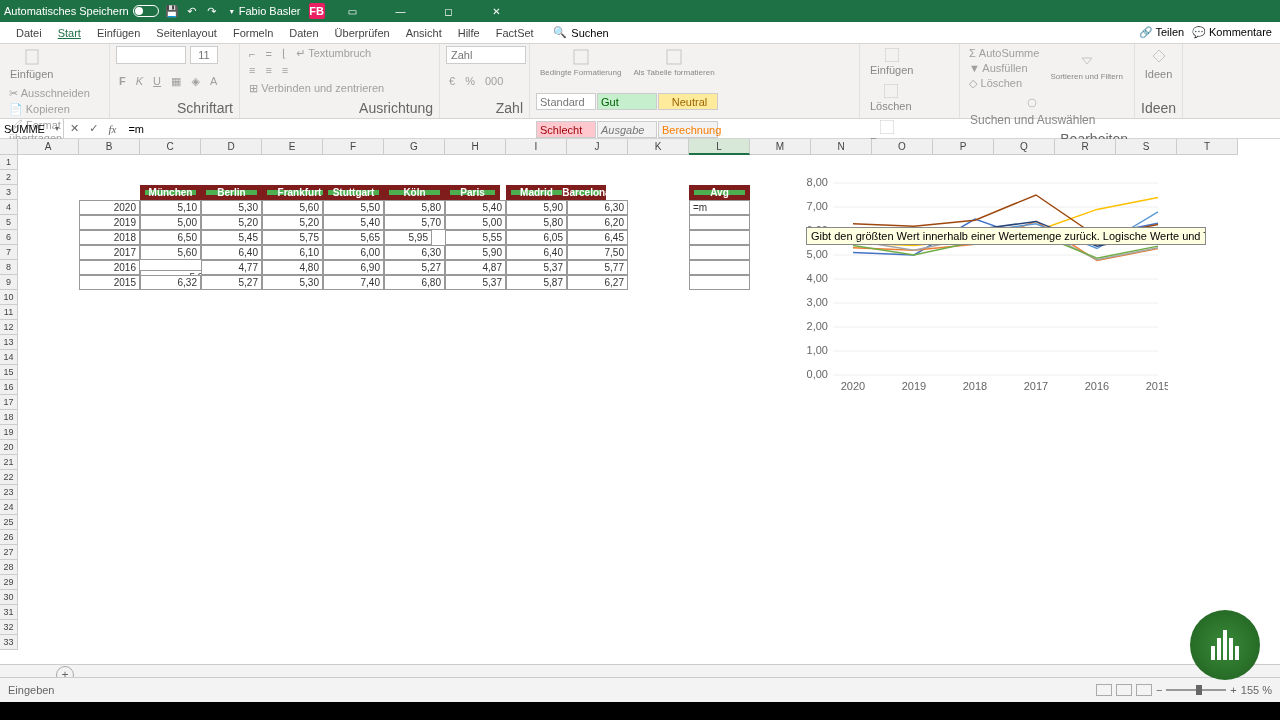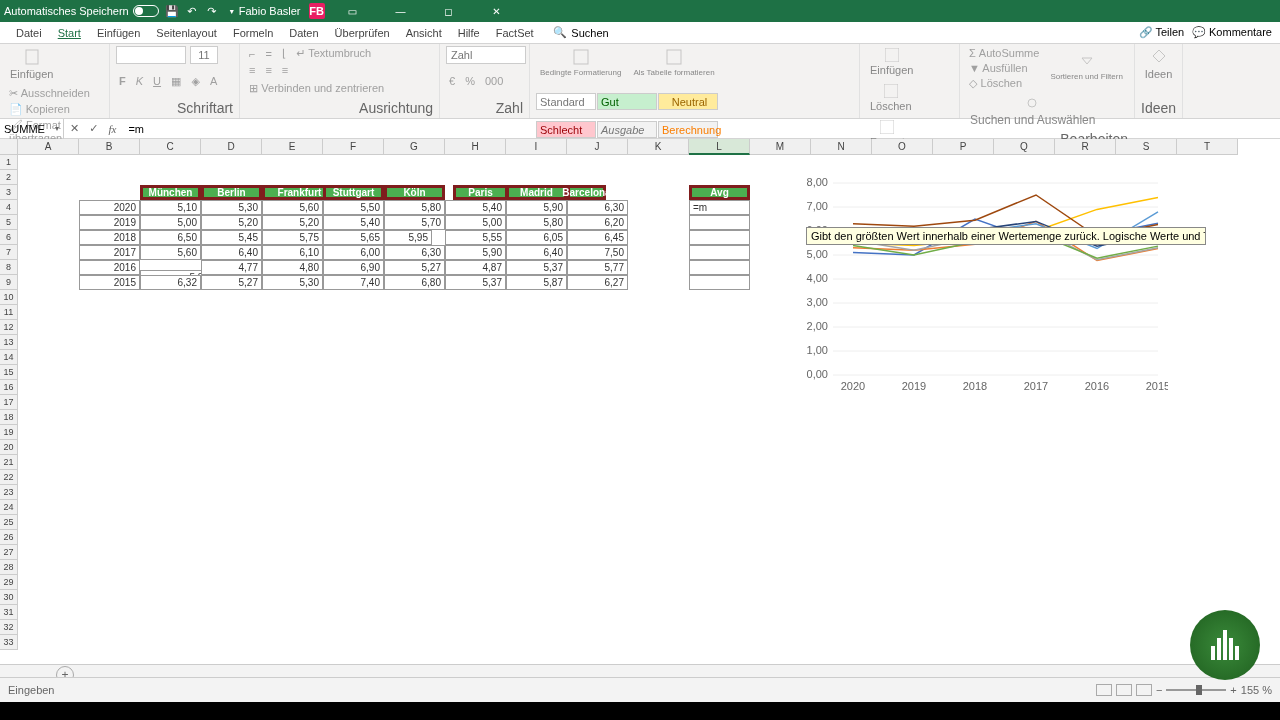--- a/index.html
+++ b/index.html
@@ -37,21 +37,21 @@
 .grid-area{position:relative;height:524px;overflow:hidden;background:#fff;}
 .col-headers{display:flex;height:16px;}
 .corner{width:18px;height:16px;background:#f0f0f0;border-right:1px solid #ccc;border-bottom:1px solid #ccc;}
 .col-h{width:61px;height:16px;background:#f0f0f0;border-right:1px solid #ccc;border-bottom:1px solid #ccc;display:flex;align-items:center;justify-content:center;font-size:10px;color:#444;}
 .col-h.sel{background:#d8e8d8;border-bottom:2px solid #1e7145;}
 .grid-body{display:flex;height:508px;}
 .row-headers{width:18px;}
 .row-h{height:15px;background:#f0f0f0;border-right:1px solid #ccc;border-bottom:1px solid #ccc;display:flex;align-items:center;justify-content:center;font-size:9px;color:#444;}
 .cells{position:relative;flex:1;}
 .cell{position:absolute;height:15px;border-right:1px solid #e8e8e8;border-bottom:1px solid #e8e8e8;display:flex;align-items:center;padding:0 3px;font-size:10px;}
-.cell.header{background:#4caf50;color:#fff;font-weight:600;justify-content:center;border:3px solid #7f1d1d;}
+.cell.header{background:#4caf50;color:#fff;font-weight:600;justify-content:center;border:5px solid #7f1d1d;}
 .cell.data{justify-content:flex-end;background:#fff;border:1px solid #999;color:#333;}
 .cell.year{justify-content:flex-end;background:#fff;border:1px solid #999;color:#333;}
 .tooltip-box{position:absolute;background:#ffffe1;border:1px solid #888;padding:2px 4px;font-size:10px;z-index:10;max-width:400px;white-space:nowrap;overflow:hidden;}
 .chart-box{position:absolute;background:#fff;border:none;width:370px;height:220px;}
 .sheet-tabs{height:20px;background:#f3f3f3;display:flex;align-items:center;padding-left:48px;border-top:1px solid #ccc;}
 .sheet-tab{padding:2px 10px;border:1px solid #ccc;border-bottom:none;background:#f3f3f3;font-size:10px;color:#444;margin-right:-1px;}
 .sheet-tab.active{background:#fff;color:#1e7145;font-weight:600;border-bottom:1px solid #fff;}
 .add-sheet{width:18px;height:18px;border:1px solid #aaa;border-radius:50%;display:flex;align-items:center;justify-content:center;margin-left:8px;font-size:12px;color:#666;}
 .statusbar{height:18px;background:#f3f3f3;border-top:1px solid #ccc;display:flex;align-items:center;padding:12px 8px;font-size:10px;color:#666;justify-content:space-between;}
 .view-controls{display:flex;align-items:center;gap:4px;}
@@ -379,21 +379,21 @@
             <path d="M55 58.39999999999998 L116 60.80000000000001 L177 54.80000000000001 L238 46.39999999999998 L299 71.12 L360 59.120000000000005 " fill="none" stroke="#264478" stroke-width="1.5"></path>
             <path d="M55 48.80000000000001 L116 51.19999999999999 L177 45.19999999999999 L238 20 L299 61.52000000000001 L360 49.52000000000001 " fill="none" stroke="#9e480e" stroke-width="1.5"></path>
           </svg>
       </div>
       <div class="tooltip-box" style="left:788px;top:72px;"><span>Gibt den größten Wert innerhalb einer Wertemenge zurück. Logische Werte und Textwerte werden ignor</span></div>
     <div class="cell header" style="left: 122px; top: 30px; width: 61px;">München</div>
         <div class="cell header" style="left: 183px; top: 30px; width: 61px;">Berlin</div>
         <div class="cell header" style="left: 244px; top: 30px; width: 75px;">Frankfurt</div>
         <div class="cell header" style="left: 305px; top: 30px; width: 61px;">Stuttgart</div>
         <div class="cell header" style="left: 366px; top: 30px; width: 61px;">Köln</div>
-        <div class="cell header" style="left: 427px; top: 30px; width: 55px; margin-left: 8px;">Paris</div>
+        <div class="cell header" style="left: 427px; top: 30px; width: 55px;">Paris</div>
         <div class="cell header" style="left: 488px; top: 30px; width: 61px;">Madrid</div>
         <div class="cell header" style="left: 549px; top: 30px; width: 39px;">Barcelona</div>
         <div class="cell header" style="left: 671px; top: 30px; width: 61px;">Avg</div>
         <div class="cell year" style="left: 61px; top: 45px; width: 61px;">2020</div>
         <div class="cell year" style="left: 61px; top: 60px; width: 61px;">2019</div>
         <div class="cell year" style="left: 61px; top: 75px; width: 61px;">2018</div>
         <div class="cell year" style="left: 61px; top: 90px; width: 61px;">2017</div>
         <div class="cell year" style="left: 61px; top: 105px; width: 61px;">2016</div>
         <div class="cell year" style="left: 61px; top: 120px; width: 61px;">2015</div>
         <div class="cell data" style="left: 122px; top: 45px; width: 61px;">5,10</div>

